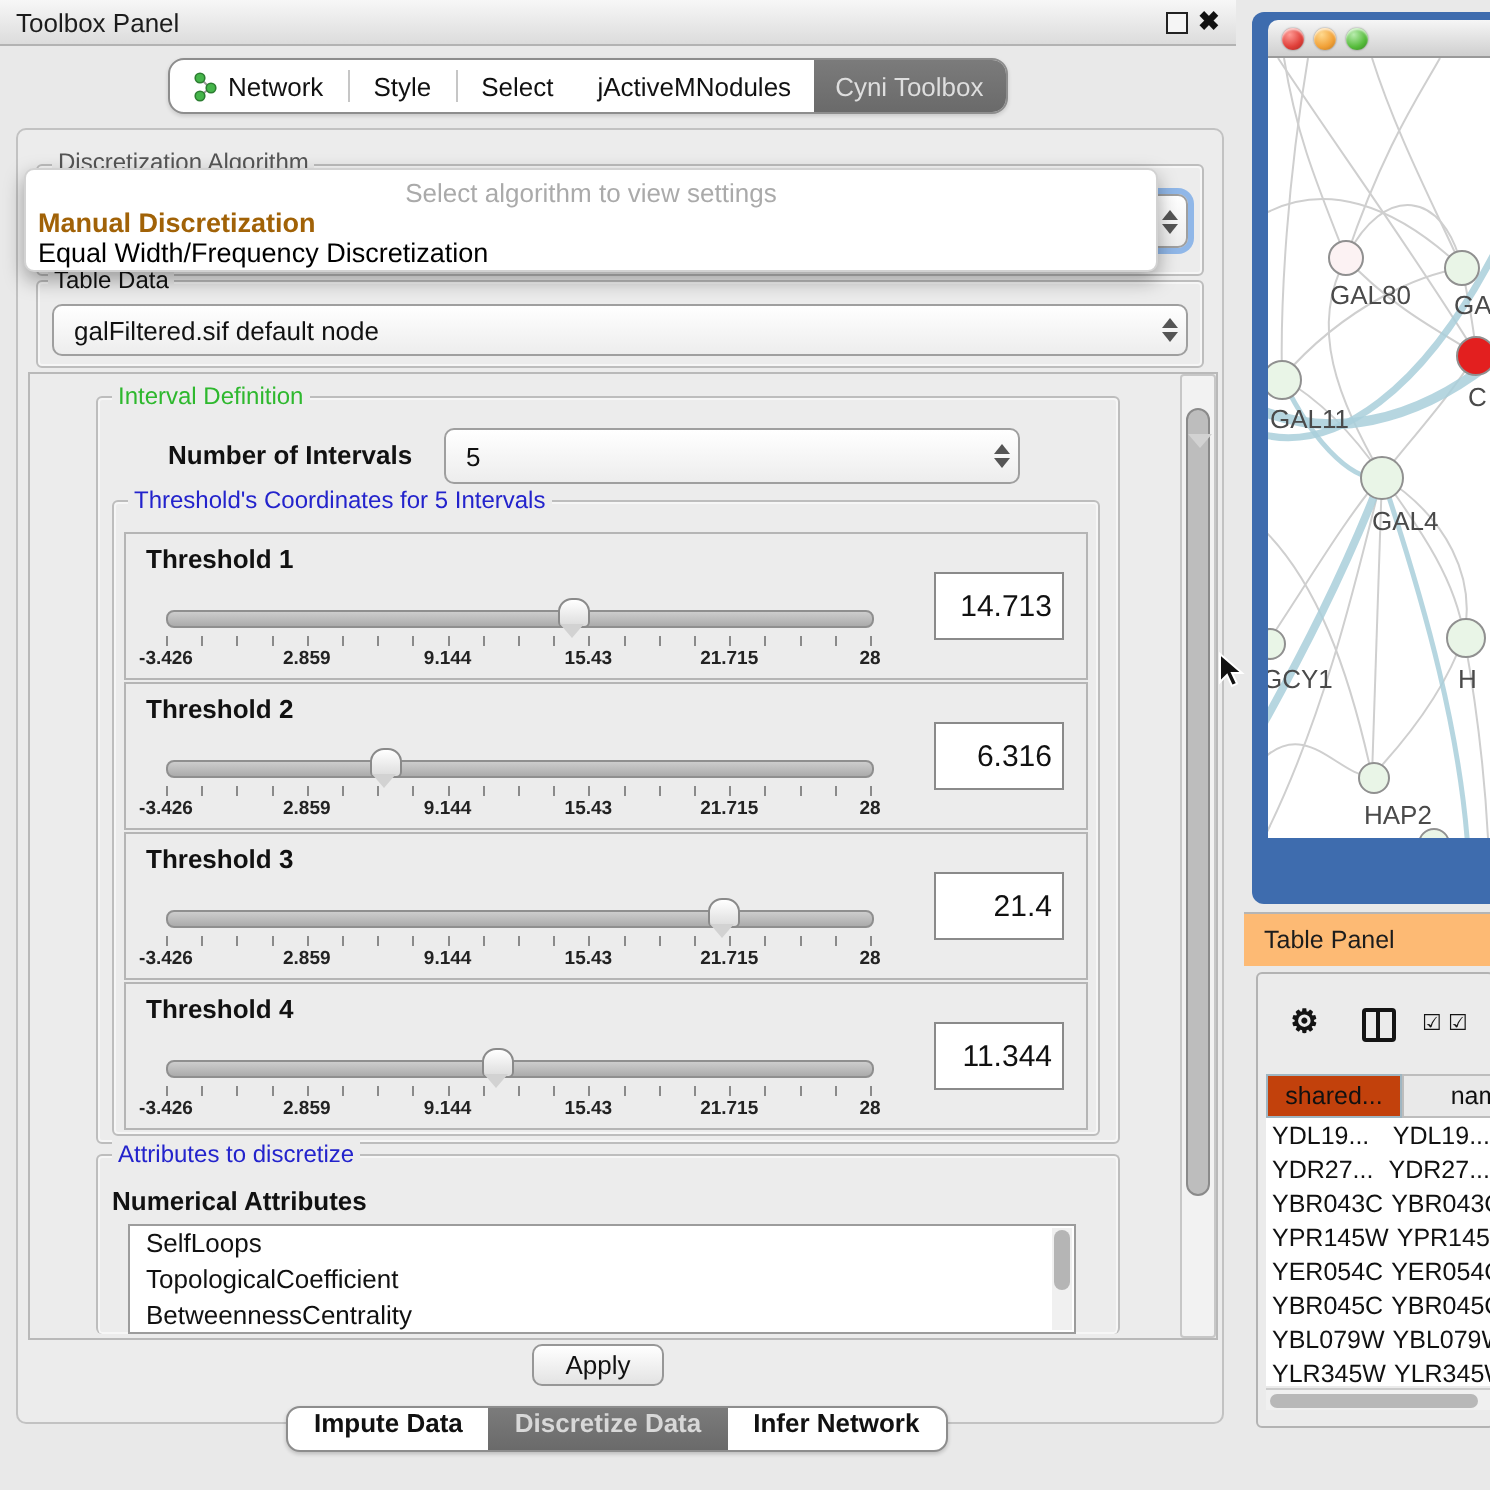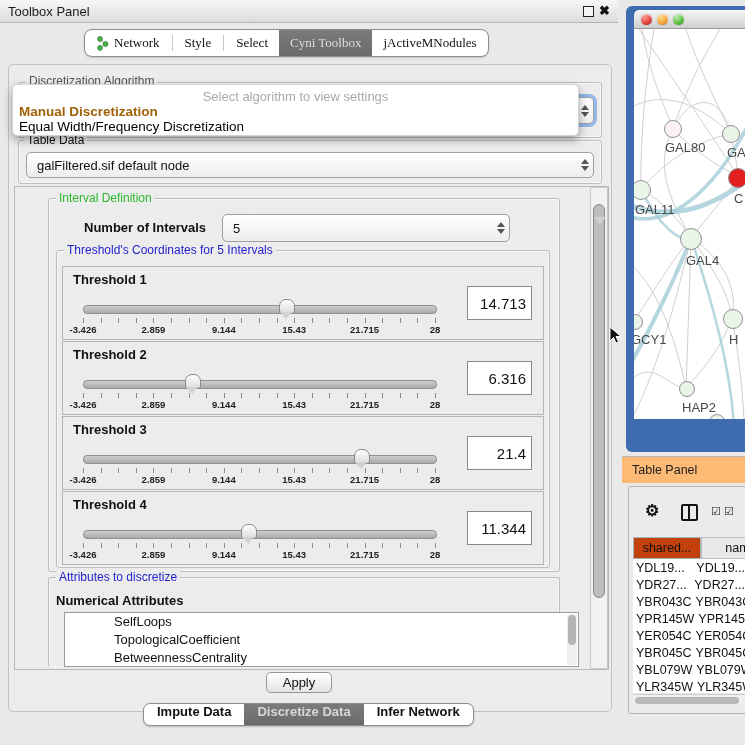--- a/index.html
+++ b/index.html
@@ -7,21 +7,21 @@
   .abs{position:absolute;}
 
   
   .titlebar{left:0;top:0;width:618px;height:22px;background:linear-gradient(#f7f7f7,#dcdcdc);border-bottom:1px solid #b3b3b3;}
   .titlebar .t{position:absolute;left:8px;top:4px;font-size:13px;color:#1c1c1c;}
   .float-btn{position:absolute;left:583px;top:6px;width:9px;height:9px;border:1.5px solid #222;background:#f5f5f5;}
   .close-btn{position:absolute;left:599px;top:3px;font-size:13px;font-weight:bold;color:#111;}
 
   
   .tabbar{left:84px;top:29px;height:26px;display:flex;align-items:stretch;background:#fff;border:1px solid #8d8d8d;border-radius:8px;overflow:hidden;box-shadow:0 1px 2px rgba(0,0,0,.15);}
-  .tab{display:flex;align-items:center;padding:0 11px;font-size:13px;color:#111;white-space:nowrap;font-family:Liberation Serif, serif;}
+  .tab{display:flex;align-items:center;padding:0 11px;font-size:13px;color:#111;white-space:nowrap;}
   .tab.sel{background:linear-gradient(#7b7b7b,#6a6a6a);color:#dedede;}
   .tabsep{width:1px;background:#c6c6c6;margin:5px 1px;}
   .net-ic{width:13px;height:15px;margin-right:5px;}
 
   
   .mainpanel{left:8px;top:64px;width:602px;height:646px;background:#ececec;border:1px solid #c2c2c2;border-radius:5px;}
 
   .group{position:absolute;border:1px solid #bdbdbd;border-radius:3px;box-shadow:inset 0 0 0 1px #f6f6f6;}
   .gtitle{position:absolute;font-size:12px;background:#ececec;padding:0 3px;white-space:nowrap;}
 
@@ -54,21 +54,21 @@
   .slider{position:absolute;left:20px;top:30px;width:352px;height:38px;}
   .track{position:absolute;left:0;top:8px;width:352px;height:7px;border-radius:4px;background:linear-gradient(#cdcdcd,#ababab);border:1px solid #8f8f8f;}
   .thumb{position:absolute;top:2px;width:14px;height:13px;background:linear-gradient(#ffffff,#dcdcdc);border:1px solid #8a8a8a;border-radius:7px 7px 3px 3px;z-index:2;}
   .thumb::after{content:"";position:absolute;left:0px;top:12px;width:0;height:0;border-left:6px solid transparent;border-right:6px solid transparent;border-top:7px solid #d2d2d2;}
   .ticks{position:absolute;left:0;top:21px;width:353px;height:5px;background:repeating-linear-gradient(90deg,#8a8a8a 0,#8a8a8a 1px,transparent 1px,transparent 17.6px);}
   .tick-labels{position:absolute;left:0;top:27px;width:352px;height:12px;}
   .tick-labels span{position:absolute;transform:translateX(-50%);font-size:9.5px;font-weight:bold;color:#222;white-space:nowrap;}
   .value-box{position:absolute;left:404px;top:19px;width:58px;height:32px;background:#fff;border:1.5px solid #8a8a8a;display:flex;align-items:center;justify-content:flex-end;padding-right:5px;font-size:15px;color:#111;}
 
   
-  .attr-list{position:absolute;left:64px;top:612px;width:472px;height:53px;background:#fff;border:1px solid #9c9c9c;overflow:hidden;padding-left:41px;}
+  .attr-list{position:absolute;left:64px;top:612px;width:472px;height:53px;background:#fff;border:1px solid #9c9c9c;overflow:hidden;}
   .attr-list .item{font-size:13px;color:#111;padding-left:8px;line-height:18px;white-space:nowrap;}
   .attr-sb{position:absolute;right:1px;top:1px;width:10px;height:51px;background:#f0f0f0;}
   .attr-sb .th{position:absolute;left:1px;top:1px;width:8px;height:30px;background:#b5b5b5;border-radius:5px;}
 
   .apply-btn{position:absolute;left:266px;top:672px;width:66px;height:21px;background:linear-gradient(#ffffff,#e3e3e3);border:1px solid #979797;border-radius:5px;font-size:13px;color:#111;display:flex;align-items:center;justify-content:center;}
 
   
   .btabbar{left:143px;top:703px;height:21px;display:flex;background:#fff;border:1px solid #8d8d8d;border-radius:7px;overflow:hidden;box-shadow:0 1px 2px rgba(0,0,0,.2);}
   .btab{display:flex;align-items:flex-start;padding:0 13px;font-size:13px;font-weight:bold;color:#111;white-space:nowrap;}
   .btab.sel{background:linear-gradient(#7b7b7b,#6a6a6a);color:#d8d8d8;}
@@ -123,25 +123,25 @@
     <span>Network</span>
   </div>
   <div class="tabsep"></div>
   <div class="tab">
       <span>Style</span>
     </div>
   <div class="tabsep"></div>
   <div class="tab">
       <span>Select</span>
     </div>
+  <div class="tab">
+      <span>jActiveMNodules</span>
+    </div>
   <div class="tab sel">
       <span>Cyni Toolbox</span>
-    </div>
-  <div class="tab">
-      <span>jActiveMNodules</span>
     </div>
 </div>
 
 <div class="abs mainpanel"></div>
 
 <div class="group" style="left:18px;top:82px;width:582px;height:54px;"></div>
 <div class="gtitle" style="left:26px;top:74px;color:#555;">Discretization Algorithm</div>
 <div class="combo focused" style="left:26px;top:97px;width:566px;height:25px;">
   <span class="txt"></span>
   <span class="stepper">

